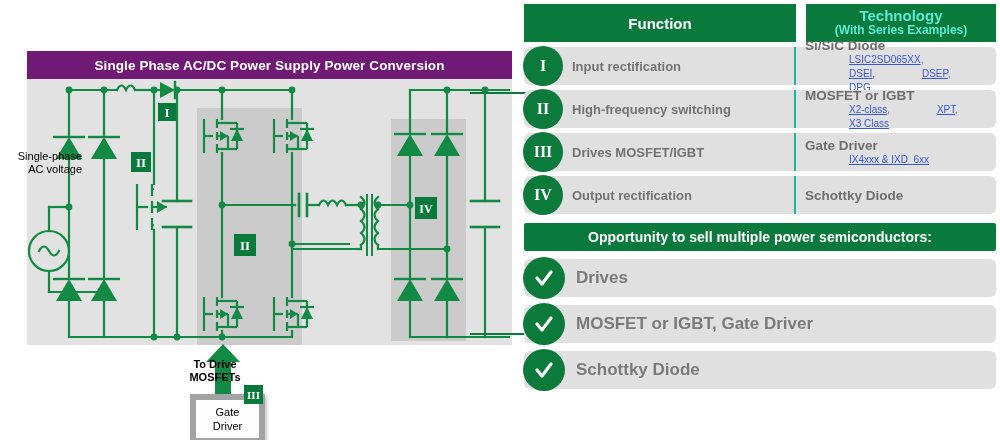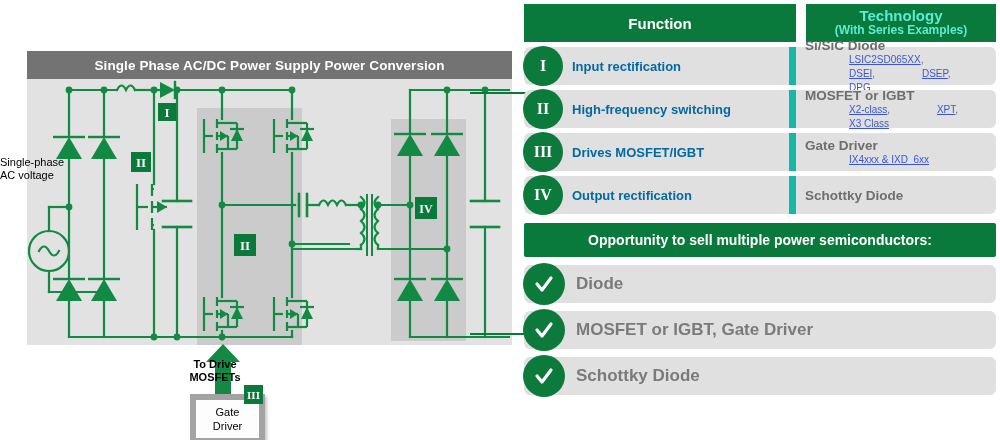--- a/index.html
+++ b/index.html
@@ -10,29 +10,29 @@
     overflow:hidden;
     position:relative;
   }
   
   #diagram-panel{
     position:absolute;left:27px;top:51px;width:485px;height:294px;
     background:#e2e2e2;
   }
   #diagram-title{
     position:absolute;left:0;top:0;width:485px;height:28px;
-    background:#737373;color:#ffffff;
+    background:#701a75;color:#ffffff;
     font-size:13.5px;font-weight:bold;
     display:flex;align-items:center;justify-content:center;
     letter-spacing:.1px;
   }
   #circuit-svg{position:absolute;left:0;top:28px;}
   #ac-label{
-    position:absolute;left:0px;top:156px;width:82px;
-    font-size:11px;color:#000;text-align:left;line-height:13px;
+    position:absolute;left:0px;top:150px;width:82px;
+    font-size:11px;color:#000;text-align:right;line-height:13px;
   }
   #todrive-label{
     position:absolute;left:152px;top:358px;width:66px;
     font-size:11px;font-weight:bold;color:#000;text-align:center;line-height:13px;margin-left:30px;
   }
   #gatedriver-box{
     position:absolute;left:190px;top:394px;width:63px;height:38px;
     background:#fdfdfd;border:6px solid #a3a3a3;
     box-shadow:2px 2px 3px rgba(0,0,0,.22);
     font-size:11px;color:#000;text-align:center;
@@ -71,32 +71,32 @@
   .t-row .badge{
     position:absolute;left:-1px;top:-1px;
     width:40px;height:40px;border-radius:50%;
     background:#0b7a3b;color:#fff;
     display:flex;align-items:center;justify-content:center;
     font-family:"Liberation Serif", serif;font-size:16px;font-weight:bold;
     z-index:3;
   }
   .t-row .func{
     flex:0 0 272px;padding-left:48px;display:flex;align-items:center;
-    font-size:13px;font-weight:bold;color:#0369a1;
-    border-right:7px solid #14b8a6;box-sizing:border-box;
+    font-size:13px;font-weight:bold;color:#737373;
+    border-right:2px solid #14b8a6;box-sizing:border-box;
   }
   .t-row .tech{
     flex:1;padding-left:9px;display:flex;flex-direction:column;justify-content:center;
   }
   .tech-main{font-size:13.5px;font-weight:bold;color:#6e6e6e;line-height:15px;}
   .tech-sub{font-size:10px;color:#6e6e6e;line-height:14px;}
   .tech-sub a{color:#3a56d6;text-decoration:underline;margin-left:44px;}
 
   #opportunity-bar{
-    margin-top:9px;height:34px;background:#0a7a3c;color:#fff;
+    margin-top:9px;height:28px;background:#0a7a3c;color:#fff;
     border-radius:2px;
     display:flex;align-items:center;justify-content:center;
     font-size:14px;font-weight:bold;
   }
   .c-row{
     position:relative;display:flex;align-items:center;
     background:#e0e0e0;border-radius:6px;margin-top:8px;height:38px;
     padding-left:52px;box-sizing:border-box;
     font-size:17px;font-weight:bold;color:#7a7a7a;
   }
@@ -382,21 +382,21 @@
   </div>
 
   <div id="opportunity-bar">Opportunity to sell multiple power semiconductors:</div>
 
   <div class="c-row">
     <span class="check">
       <svg width="22" height="22" viewBox="0 0 22 22">
           <polyline points="4,11 9,17 18,5" fill="none" stroke="#ffffff" stroke-width="3.2" stroke-linecap="round" stroke-linejoin="round"></polyline>
         </svg>
     </span>
-    <span>Diode</span>
+    <span>Drives</span>
   </div>
 
   <div class="c-row">
     <span class="check">
       <svg width="22" height="22" viewBox="0 0 22 22">
           <polyline points="4,11 9,17 18,5" fill="none" stroke="#ffffff" stroke-width="3.2" stroke-linecap="round" stroke-linejoin="round"></polyline>
         </svg>
     </span>
     <span>MOSFET or IGBT, Gate Driver</span>
   </div>

